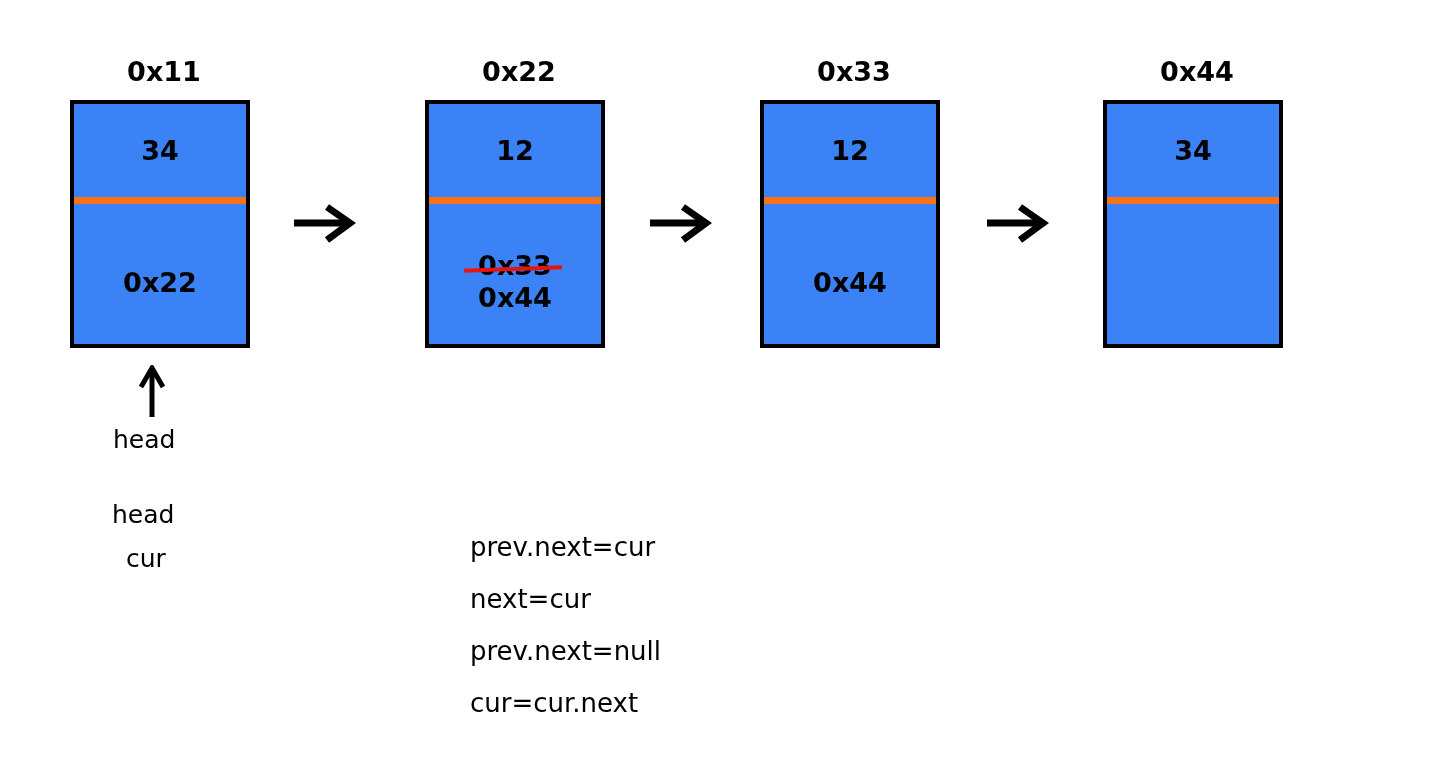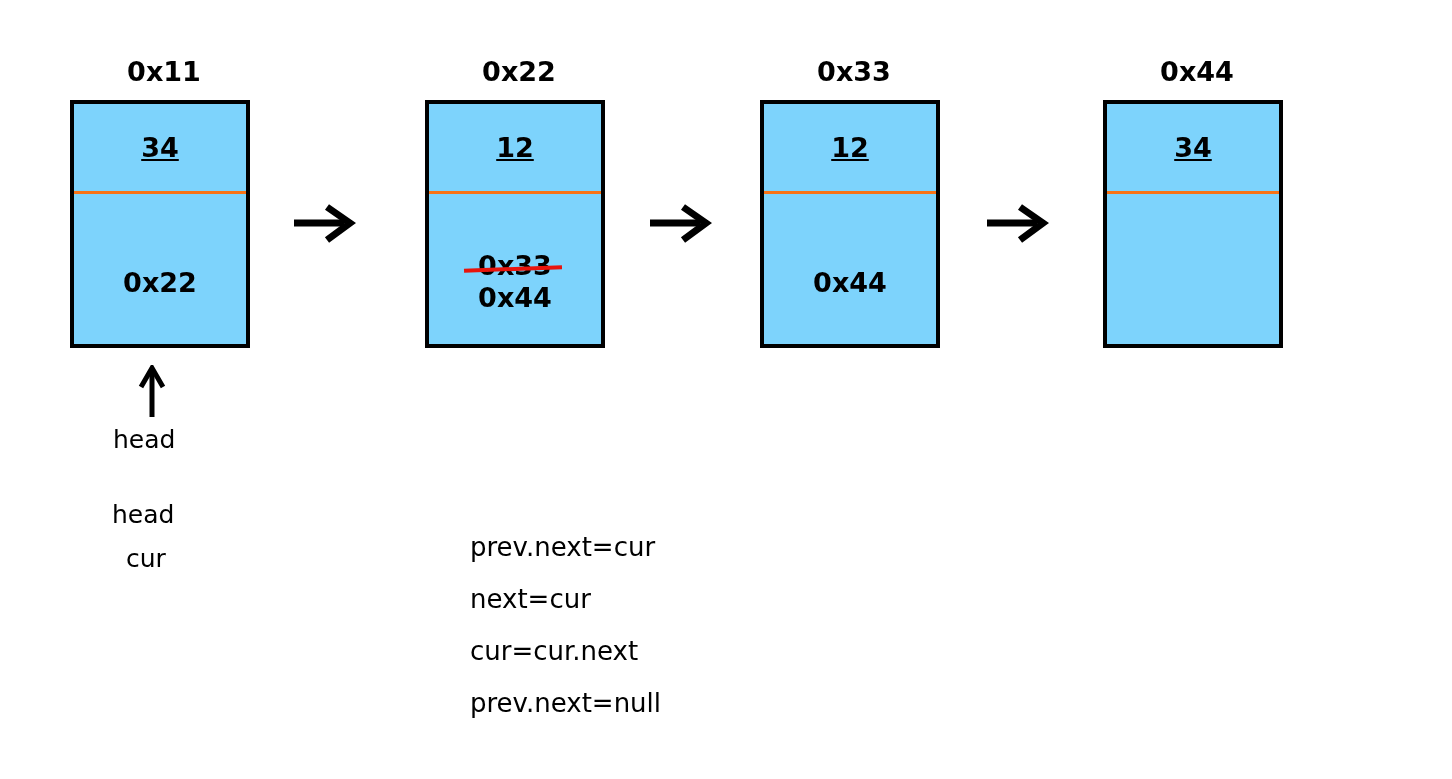--- a/index.html
+++ b/index.html
@@ -18,21 +18,21 @@
     overflow: hidden;
   }
 
   
   .node {
     position: absolute;
     width: 180px;
     height: 248px;
     box-sizing: border-box;
     border: 4px solid #000000;
-    background: #7dd3fc;
+    background: #3b82f6;
   }
   .node-addr-label {
     position: absolute;
     top: -48px;
     left: 0;
     width: 180px;
     text-align: center;
     font-size: 27px;
     font-weight: bold;
     color: #000000;
@@ -45,23 +45,22 @@
     box-sizing: border-box;
     display: flex;
     align-items: center;
     justify-content: center;
     font-size: 27px;
     font-weight: bold;
     color: #000000;
   }
   .cell-data {
     top: 0;
-    height: 90px;
-    border-bottom: 3px solid #f97316;
-    text-decoration: underline;
+    height: 100px;
+    border-bottom: 7px solid #f97316;
   }
   .cell-next {
     top: 117px;
     height: 123px;
     flex-direction: column;
     justify-content: center;
   }
 
   
   .strike-wrap {
@@ -191,17 +190,17 @@
     </svg>
   </div>
 
   <div class="ptr-label" style="left:113px; top:425px;">head</div>
   <div class="ptr-label" style="left:112px; top:500px;">head</div>
   <div class="ptr-label" style="left:126px; top:544px;">cur</div>
 
   <div id="code-block">
     <div class="code-line">prev.next=cur</div>
     <div class="code-line">next=cur</div>
+    <div class="code-line">prev.next=null</div>
     <div class="code-line">cur=cur.next</div>
-    <div class="code-line">prev.next=null</div>
   </div>
 
 </div>
 
 </body></html>

